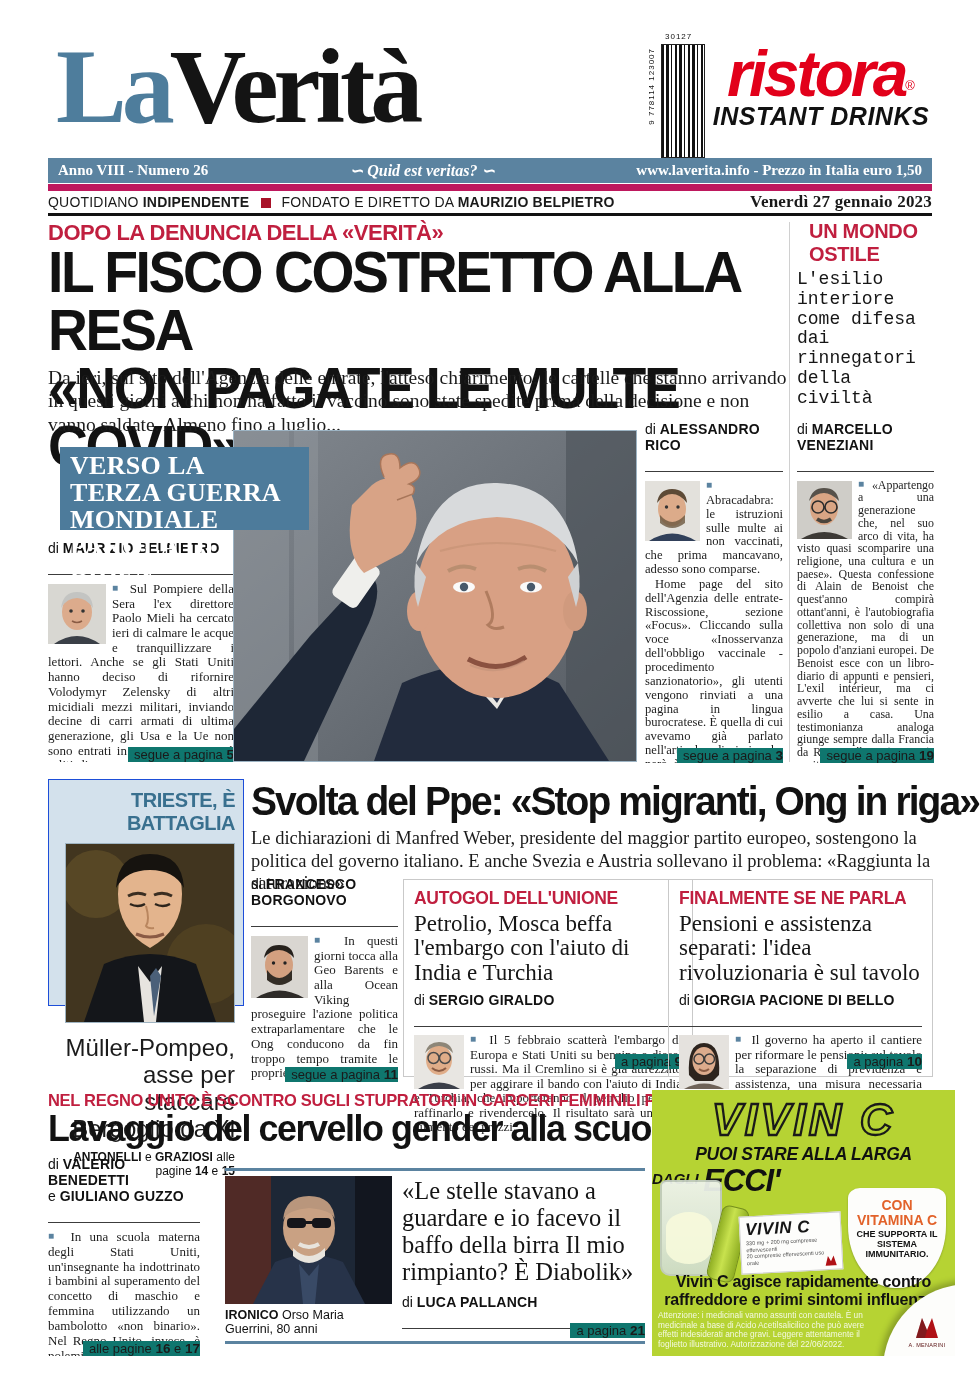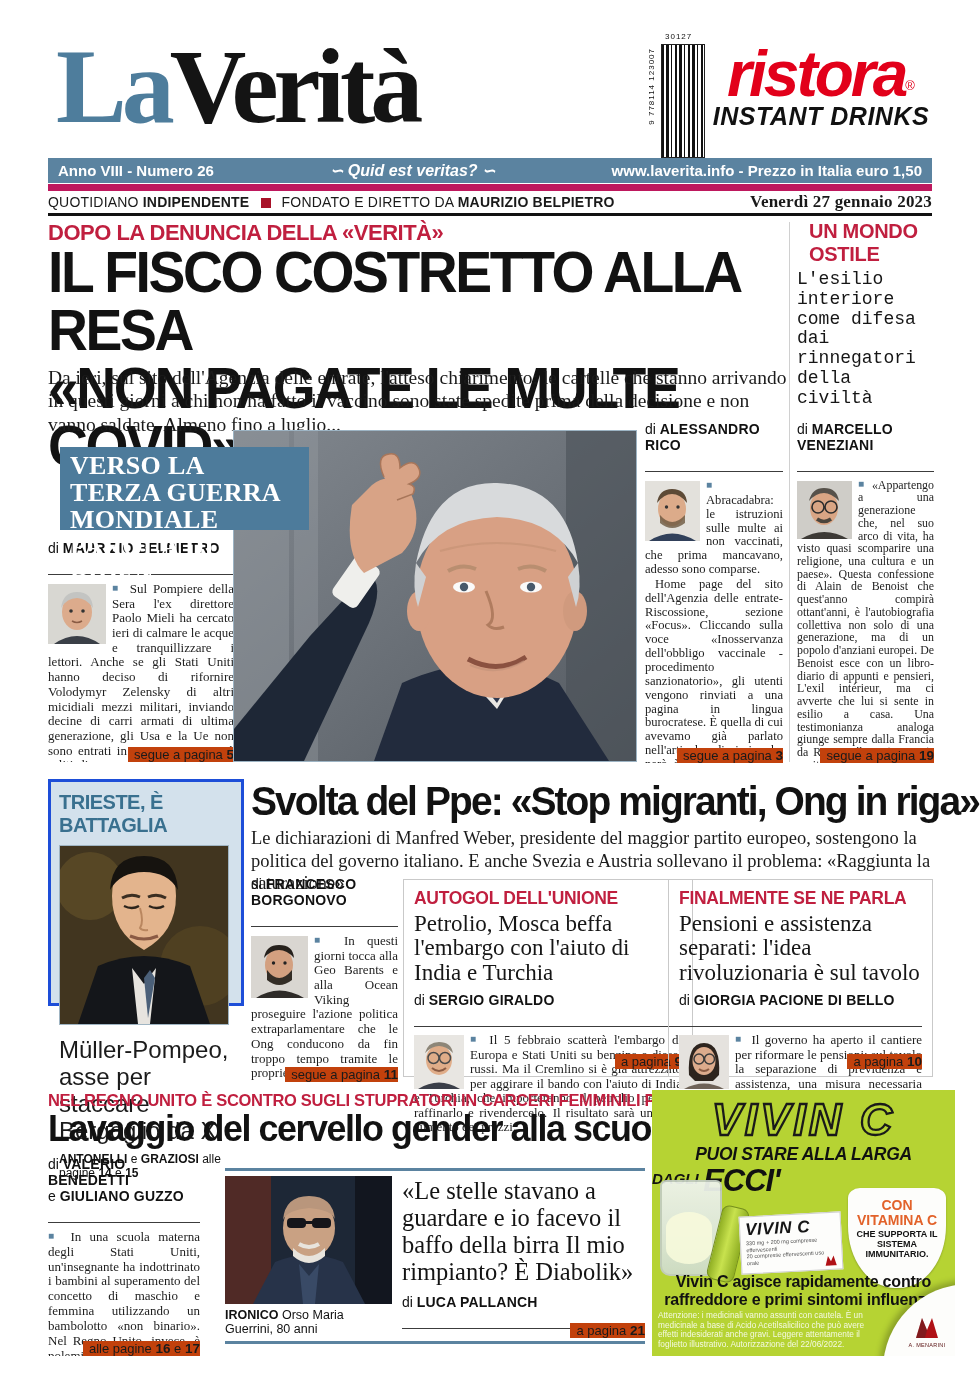--- a/index.html
+++ b/index.html
@@ -10,53 +10,53 @@
   .logo-la{color:#4e7d9c;}
   .logo-verita{color:#141414;}
   #barcode{left:649px;top:44px;width:56px;height:118px;}
   .bars{position:absolute;left:12px;top:0;width:42px;height:112px;background:repeating-linear-gradient(90deg,#111 0px,#111 2px,#fff 2px,#fff 4px,#111 4px,#111 7px,#fff 7px,#fff 9px,#111 9px,#111 10px,#fff 10px,#fff 13px);border:1px solid #222;}
   .barcode-num{position:absolute;left:-2px;top:4px;font-size:8px;color:#111;writing-mode:vertical-rl;transform:rotate(180deg);letter-spacing:1px;}
   .barcode-code{position:absolute;left:16px;top:-12px;font-size:8px;color:#111;letter-spacing:1px;}
   #ristora{left:707px;top:44px;width:228px;text-align:center;line-height:0.95;}
   .ristora-word{color:#e2001a;font-weight:bold;font-style:italic;font-size:64px;letter-spacing:-3px;}
   .ristora-reg{color:#e2001a;font-size:13px;vertical-align:6px;}
   .ristora-sub{color:#111;font-weight:bold;font-style:italic;font-size:25px;letter-spacing:0.5px;}
-  #topbar{left:48px;top:158px;width:884px;height:25px;background:#5b83a0;color:#fff;display:flex;justify-content:space-between;align-items:center;padding:0 10px;box-sizing:border-box;font-family:Liberation Sans, sans-serif;font-weight:bold;font-size:15px;}
+  #topbar{left:48px;top:158px;width:884px;height:25px;background:#5b83a0;color:#fff;display:flex;justify-content:space-between;align-items:center;padding:0 10px;box-sizing:border-box;font-family:Liberation Serif, serif;font-weight:bold;font-size:15px;}
   #topbar .mid{font-style:italic;font-size:16px;}
   #strip{left:48px;top:184px;width:884px;height:32px;border-top:7px solid #be185d;border-bottom:3px solid #111;display:flex;justify-content:space-between;align-items:center;font-size:14px;letter-spacing:0.2px;box-sizing:border-box;}
   .red-square{display:inline-block;width:10px;height:10px;background:#a81229;margin:0 7px;vertical-align:-1px;}
   .strip-date{font-family:"Liberation Serif",serif;font-weight:bold;font-size:17px;}
   
   #lead-kicker{left:48px;top:220px;color:#c01f3f;font-weight:bold;font-size:22px;letter-spacing:-0.5px;}
   #lead-headline{left:48px;top:243px;width:760px;font-weight:bold;font-size:57px;line-height:1.02;letter-spacing:-2.5px;color:#121212;transform:scaleX(0.97);transform-origin:left top;}
   #lead-deck{left:48px;top:366px;width:742px;font-family:"Liberation Serif",serif;font-size:19.5px;line-height:1.2;color:#1b1b1b;}
   
   .byline{font-size:14px;border-bottom:1px solid #3c3c3c;padding-bottom:18px;margin-bottom:7px;color:#111;}
   .byline b{letter-spacing:0.2px;}
   .bodytext{font-family:"Liberation Serif",serif;text-align:justify;color:#1d1d1d;margin:0;}
   .bullet{color:#5b83a0;font-size:10px;vertical-align:2px;margin-right:3px;}
   .headshot{float:left;margin:2px 6px 1px 0;line-height:0;}
-  .jump{position:absolute;right:0;bottom:0;font-size:13px;background:#c2410c;padding-left:6px;}
+  .jump{position:absolute;right:0;bottom:0;font-size:13px;background:#0f766e;padding-left:6px;}
   .jump b{font-size:13.5px;}
   .colclip{position:absolute;overflow:hidden;}
   .kicker-red{color:#c01f3f;font-weight:bold;letter-spacing:-0.3px;}
   
   #war-box{left:60px;top:447px;width:249px;height:83px;background:#4d7b9b;color:#fff;font-family:"Liberation Serif",serif;font-weight:bold;font-size:26px;line-height:1.04;padding:5px 10px;box-sizing:border-box;z-index:3;letter-spacing:0.3px;}
   #belpietro{left:48px;top:540px;width:186px;height:222px;}
   #belpietro .bodytext{font-size:13px;line-height:1.13;}
   #biden-photo{left:233px;top:430px;width:404px;height:332px;border:1px solid #9db4c4;box-sizing:border-box;line-height:0;z-index:1;}
   #rico{left:645px;top:421px;width:138px;height:342px;}
   #rico .bodytext{font-size:12.6px;line-height:1.1;}
   #vrule{left:789px;top:222px;width:1px;height:540px;background:#d0d0d0;}
   #veneziani{left:797px;top:220px;width:137px;height:543px;}
   #veneziani .kicker-red{font-size:20px;margin-left:12px;}
   .ven-title{font-family:Liberation Mono, monospace;font-size:18px;line-height:1.1;color:#161616;margin:4px 0 12px;}
   #veneziani .bodytext{font-size:11.9px;line-height:1.07;}
   
-  #trieste{left:48px;top:779px;width:196px;height:227px;background:#d3e1ec;border:3px solid #1d4ed8;box-sizing:border-box;text-align:left;padding:9px 8px;}
+  #trieste{left:48px;top:779px;width:196px;height:227px;background:#d3e1ec;border:1px solid #1d4ed8;box-sizing:border-box;text-align:right;padding:9px 8px;}
   .trieste-kicker{color:#39708f;font-weight:bold;font-size:20px;letter-spacing:-0.5px;}
   .trieste-title{font-size:24px;line-height:1.12;color:#1b1b1b;margin-top:9px;}
   .trieste-credit{font-size:12px;margin-top:7px;color:#111;}
   #xi-photo{display:inline-block;margin-top:8px;line-height:0;border:1px solid #9fb4c2;}
   #ppe-headline{left:251px;top:778px;width:690px;font-weight:bold;font-size:41px;letter-spacing:-2px;color:#121212;white-space:nowrap;transform:scaleX(0.95);transform-origin:left top;}
   #ppe-deck{left:251px;top:827px;width:684px;font-family:"Liberation Serif",serif;font-size:18.5px;line-height:1.22;color:#1b1b1b;}
   #borgonovo{left:251px;top:876px;width:147px;height:206px;}
   #borgonovo .bodytext{font-size:13px;line-height:1.13;}
   .newsbox{border:1px solid #c9c9c9;box-sizing:border-box;padding:8px 10px;}
   #giraldo{left:403px;top:879px;width:290px;height:198px;}

